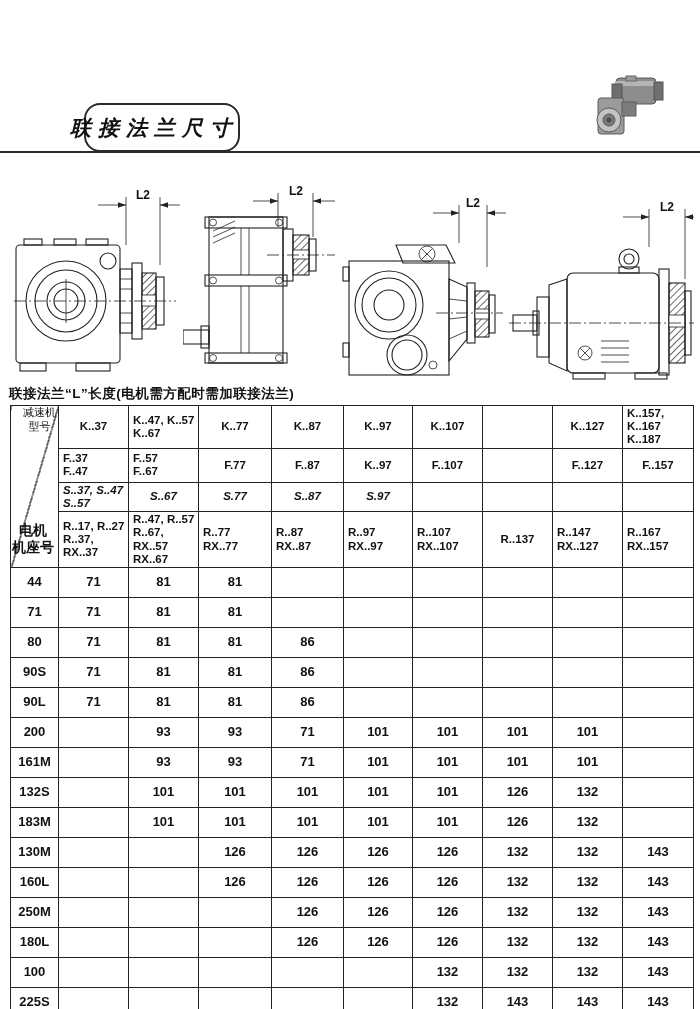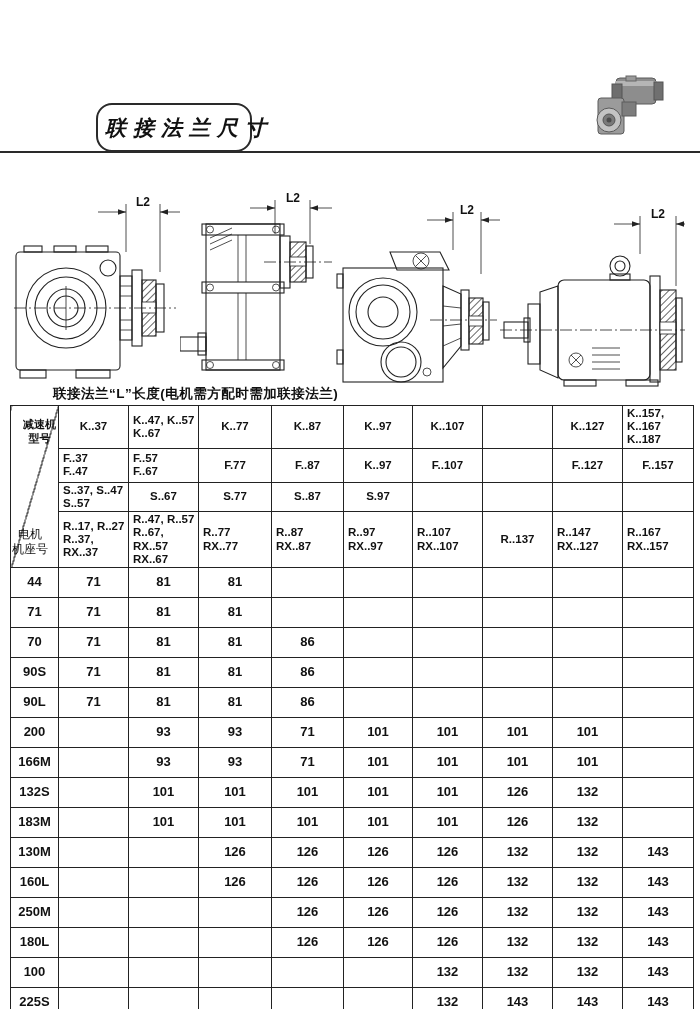--- a/index.html
+++ b/index.html
@@ -1,36 +1,36 @@
 <!DOCTYPE html>
 <html><head>
 <meta charset="utf-8">
 <style>
   html,body{margin:0;padding:0;background:#fff;}
   body{width:700px;height:1009px;position:relative;font-family:"Liberation Sans","DejaVu Sans",sans-serif;color:#111;}
-  .title-box{position:absolute;left:84px;top:103px;width:152px;height:45px;border:2px solid #2a2a2a;border-radius:16px;display:flex;align-items:center;justify-content:flex-start;margin-left:12px;}
+  .title-box{position:absolute;left:84px;top:103px;width:152px;height:45px;border:2px solid #2a2a2a;border-radius:16px;display:flex;align-items:center;justify-content:flex-end;}
   .title-box span{font-weight:bold;font-style:italic;font-size:21px;letter-spacing:7px;padding-left:7px;white-space:nowrap;}
   .top-rule{position:absolute;left:0;top:151px;width:700px;height:2px;background:#2a2a2a;}
   .photo{position:absolute;left:582px;top:72px;width:86px;height:72px;}
-  .drawings{position:absolute;left:10px;top:190px;width:684px;height:200px;display:flex;}
+  .drawings{position:absolute;left:10px;top:183px;width:684px;height:200px;display:flex;justify-content:space-between;}
   .drawings svg{display:block;}
   .dwg{stroke:#222;fill:none;stroke-width:1.1;}
   .thin{stroke:#222;fill:none;stroke-width:0.8;}
   .arrow{fill:#222;stroke:none;}
   .dimtxt{font:bold 12px "Liberation Sans",sans-serif;fill:#111;}
-  .caption{position:absolute;left:9px;top:385px;font-size:13.5px;font-weight:bold;letter-spacing:0.5px;margin-left:44px;}
+  .caption{position:absolute;left:9px;top:385px;font-size:13.5px;font-weight:bold;letter-spacing:0.5px;}
   .tbl-wrap{position:absolute;left:10px;top:405px;}
   table{border-collapse:collapse;table-layout:fixed;}
   td{border:1px solid #222;text-align:center;vertical-align:middle;font-weight:bold;font-size:11.5px;line-height:1.15;white-space:pre-line;padding:1px 2px;overflow:hidden;}
   td.ml{text-align:left;padding-left:4px;}
   tr.body-row td{font-size:13px;height:27px;}
   td.corner{position:relative;padding:0;background:
     linear-gradient(to bottom right,transparent calc(50% - 0.6px),#222 calc(50% - 0.6px),#222 calc(50% + 0.6px),transparent calc(50% + 0.6px));}
-  .corner-top{position:absolute;top:12px;right:2px;font-size:11px;font-weight:bold;text-align:center;white-space:pre-line;line-height:1.25;}
-  .corner-bottom{position:absolute;bottom:10px;left:1px;font-size:12px;font-weight:normal;text-align:center;white-space:pre-line;line-height:1.25;}
+  .corner-top{position:absolute;top:0;right:2px;font-size:11px;font-weight:normal;text-align:center;white-space:pre-line;line-height:1.25;}
+  .corner-bottom{position:absolute;bottom:10px;left:1px;font-size:14px;font-weight:bold;text-align:center;white-space:pre-line;line-height:1.25;}
 </style>
 </head>
 <body>
 
 <svg width="0" height="0" style="position:absolute" aria-hidden="true">
   <defs>
     <pattern id="hatch" width="5" height="5" patternUnits="userSpaceOnUse" patternTransform="rotate(45)">
       <line x1="0" y1="0" x2="0" y2="5" stroke="#333" stroke-width="1.5"></line>
     </pattern>
   </defs>
@@ -226,21 +226,21 @@
           <td class="ml">F..57
 F..67</td>
           <td>F.77</td>
           <td>F..87</td>
           <td>K..97</td>
           <td>F..107</td>
           <td></td>
           <td>F..127</td>
           <td>F..157</td>
         </tr>
-        <tr style="height: 26px;">
+        <tr style="height: 26px; font-style: italic;">
           <td class="ml">S..37, S..47
 S..57</td>
           <td>S..67</td>
           <td>S.77</td>
           <td>S..87</td>
           <td>S.97</td>
           <td></td>
           <td></td>
           <td></td>
           <td></td>
@@ -283,21 +283,21 @@
           <td>81</td>
           <td>81</td>
           <td></td>
           <td></td>
           <td></td>
           <td></td>
           <td></td>
           <td></td>
         </tr>
         <tr class="body-row">
-          <td>70</td>
+          <td>80</td>
           <td>71</td>
           <td>81</td>
           <td>81</td>
           <td>86</td>
           <td></td>
           <td></td>
           <td></td>
           <td></td>
           <td></td>
         </tr>
@@ -331,21 +331,21 @@
           <td>93</td>
           <td>93</td>
           <td>71</td>
           <td>101</td>
           <td>101</td>
           <td>101</td>
           <td>101</td>
           <td></td>
         </tr>
         <tr class="body-row">
-          <td>166M</td>
+          <td>161M</td>
           <td></td>
           <td>93</td>
           <td>93</td>
           <td>71</td>
           <td>101</td>
           <td>101</td>
           <td>101</td>
           <td>101</td>
           <td></td>
         </tr>

